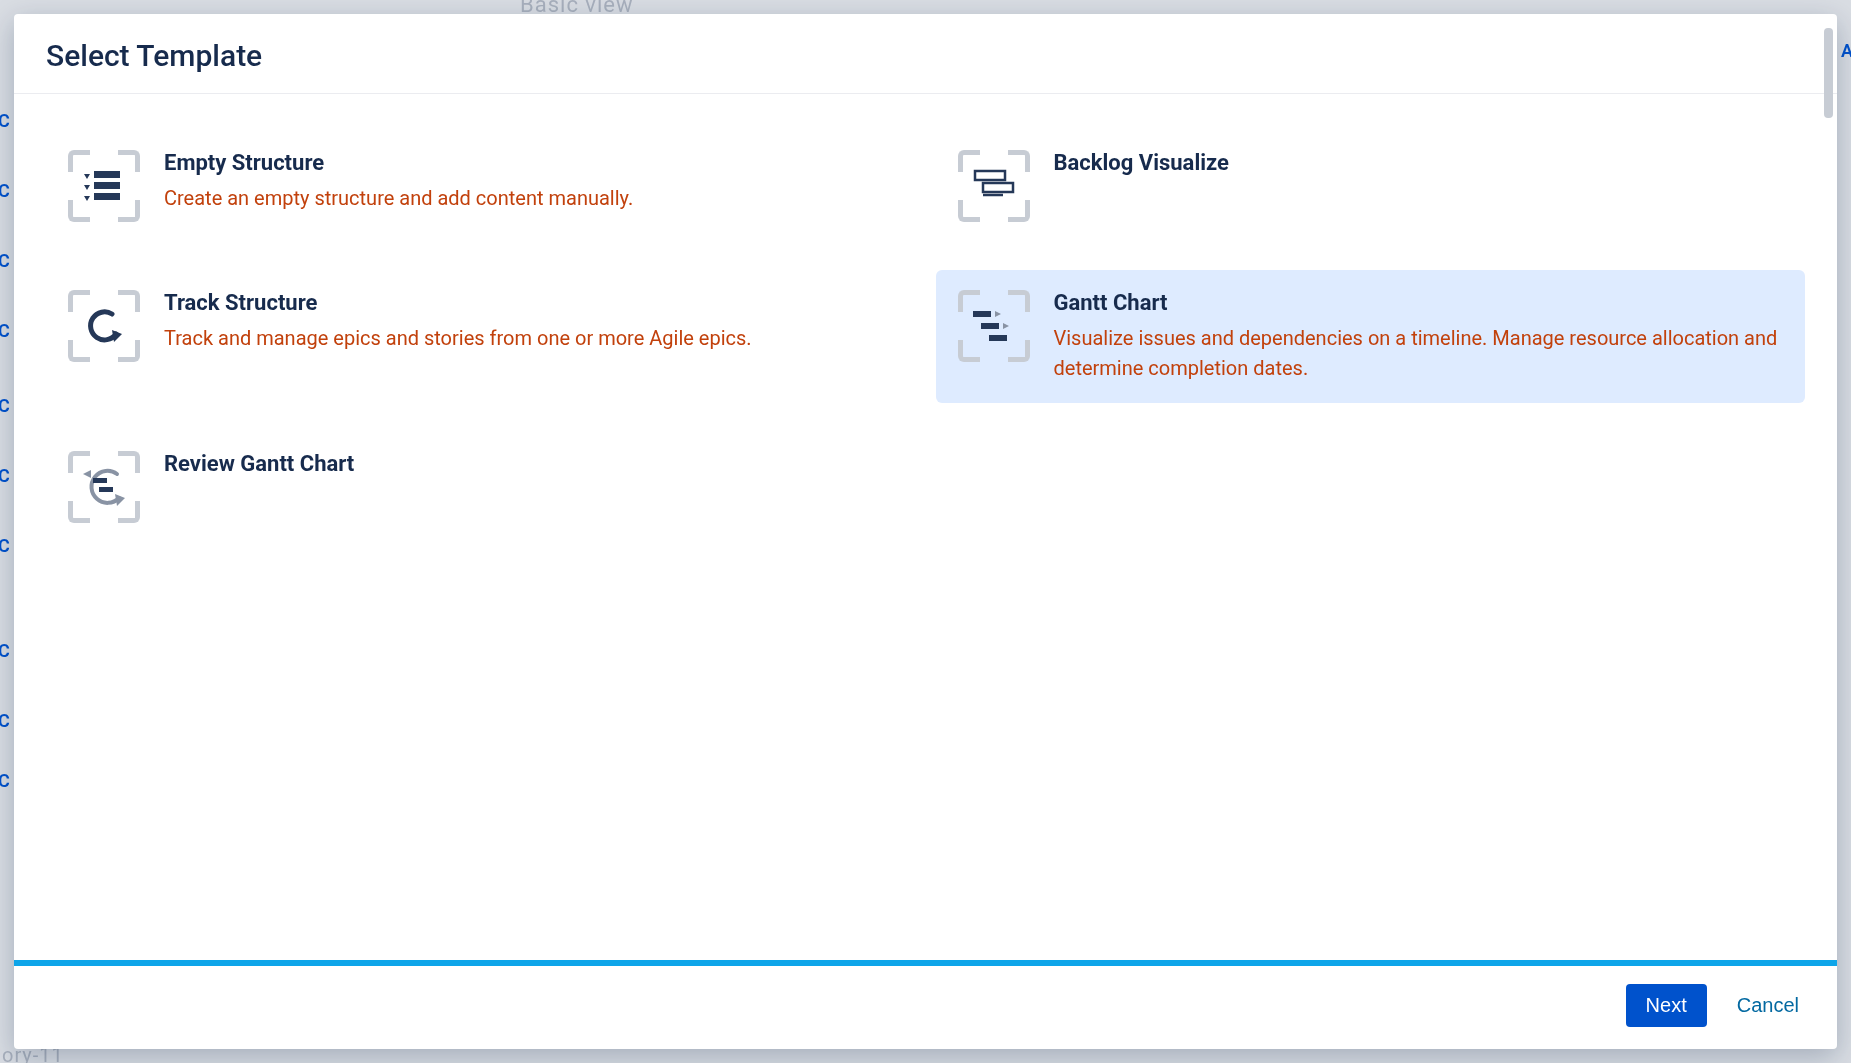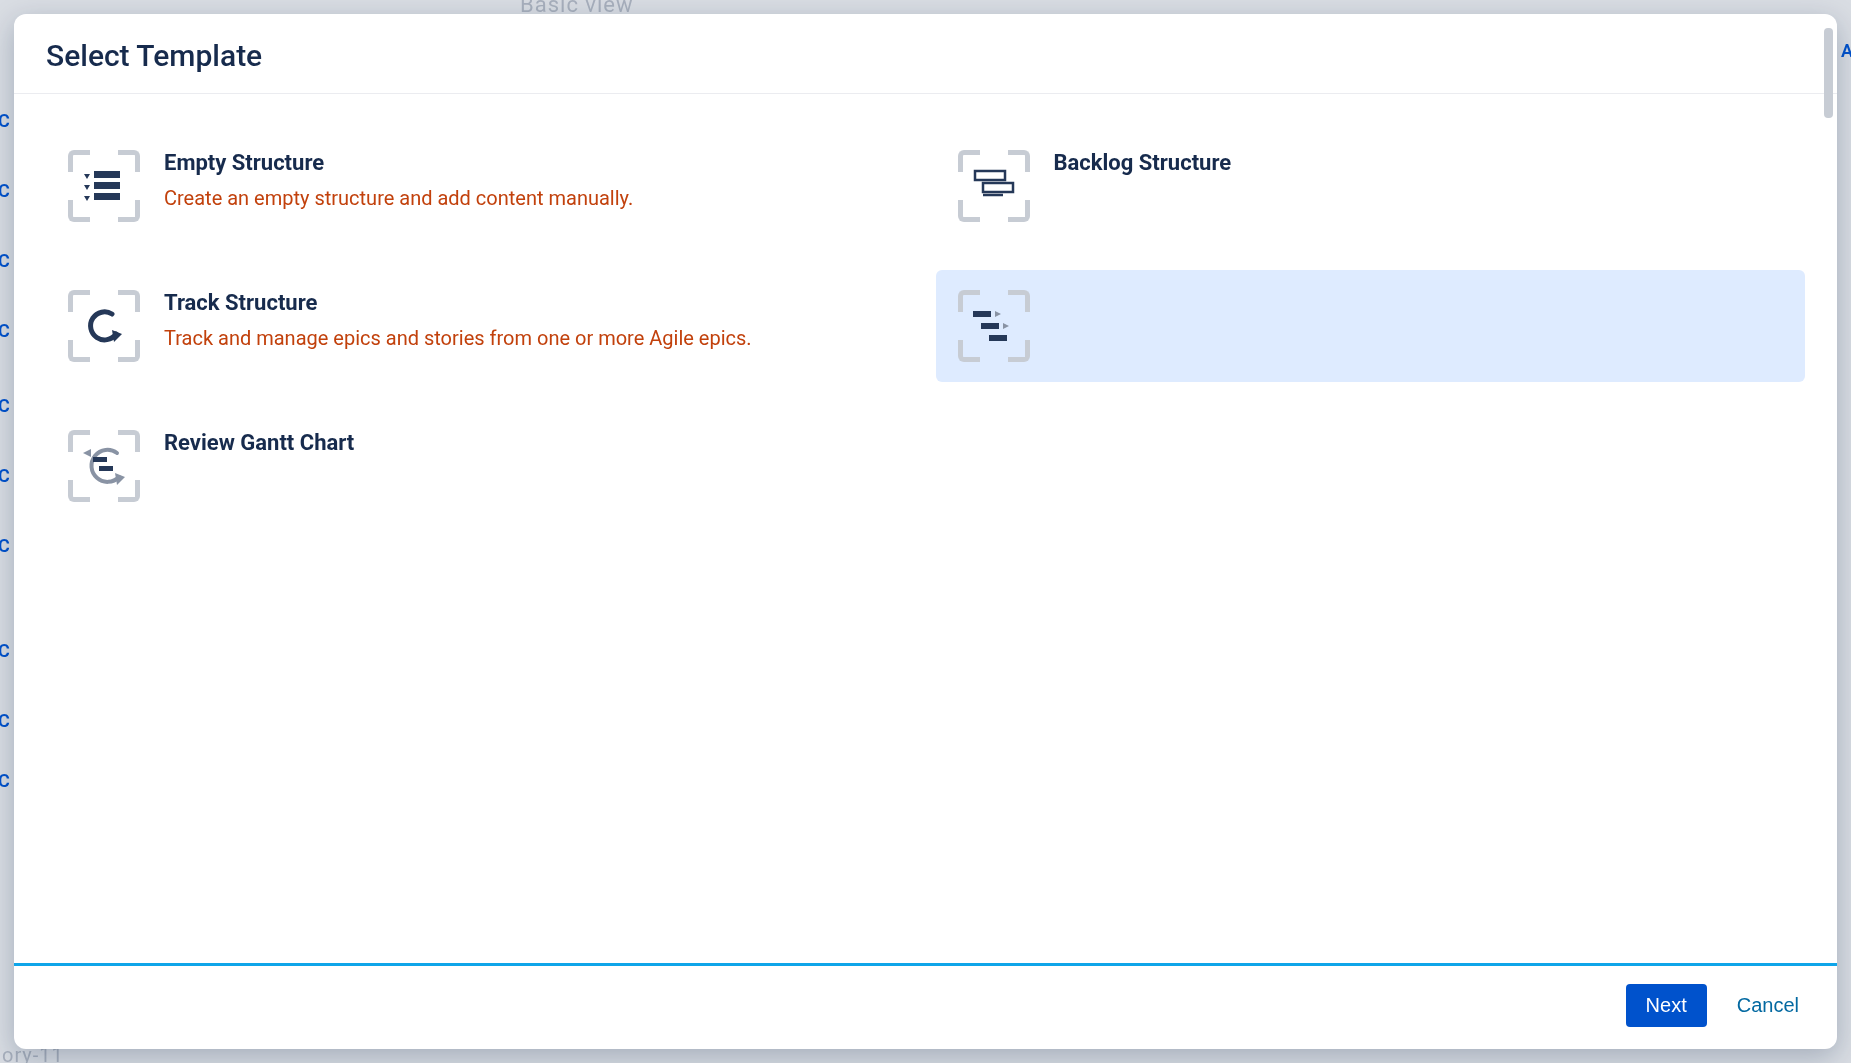--- a/index.html
+++ b/index.html
@@ -27,21 +27,21 @@
     font-size: 18px;
     user-select: none;
   }
   .modal {
     position: absolute;
     top: 14px;
     left: 14px;
     right: 14px;
     bottom: 14px;
     background: #fff;
-    border-radius: 12px;
+    border-radius: 4px;
     box-shadow: 0 8px 28px rgba(9,30,66,0.25);
     display: flex;
     flex-direction: column;
     overflow: hidden;
   }
   .modal-header {
     padding: 24px 32px 20px 32px;
     border-bottom: 1px solid #ebecf0;
   }
   .modal-title {
@@ -92,21 +92,21 @@
     color: #172b4d;
     margin-bottom: 8px;
   }
   .template-desc {
     font-size: 20px;
     line-height: 1.5;
     color: #c2410c;
     font-weight: 400;
   }
   .modal-footer {
-    border-top: 3px solid #0ea5e9;
+    border-top: 6px solid #0ea5e9;
     padding: 18px 32px 22px 32px;
     display: flex;
     justify-content: flex-end;
     align-items: center;
     gap: 24px;
   }
   .btn {
     font-size: 20px;
     font-weight: 500;
     padding: 10px 20px;
@@ -186,21 +186,21 @@
             <div class="brkt tr"></div>
             <div class="brkt bl"></div>
             <div class="brkt br"></div>
           <svg class="glyph" width="42" height="34" viewBox="0 0 42 34">
             <rect x="2" y="2" width="30" height="9" fill="none" stroke="#253858" stroke-width="2.5"></rect>
             <rect x="10" y="14" width="30" height="9" fill="none" stroke="#253858" stroke-width="2.5"></rect>
             <line x1="10" y1="26" x2="30" y2="26" stroke="#253858" stroke-width="2.5"></line>
           </svg>
         </div>
         <div class="template-text">
-          <div class="template-title">Backlog Structure</div>
+          <div class="template-title">Backlog Visualize</div>
         </div>
       </div>
 
       <div class="template-card">
         <div class="template-icon">
           <div class="brkt tl"></div>
             <div class="brkt tr"></div>
             <div class="brkt bl"></div>
             <div class="brkt br"></div>
           <svg class="glyph" width="44" height="40" viewBox="0 0 44 40">
@@ -221,20 +221,24 @@
             <div class="brkt bl"></div>
             <div class="brkt br"></div>
           <svg class="glyph" width="46" height="34" viewBox="0 0 46 34">
             <rect x="2" y="2" width="18" height="6" fill="#253858"></rect>
             <polygon points="24,2 30,5 24,8" fill="#8993a4"></polygon>
             <rect x="10" y="14" width="18" height="6" fill="#253858"></rect>
             <polygon points="32,14 38,17 32,20" fill="#8993a4"></polygon>
             <rect x="18" y="26" width="18" height="6" fill="#253858"></rect>
           </svg>
         </div>
+        <div class="template-text">
+          <div class="template-title">Gantt Chart</div>
+          <div class="template-desc">Visualize issues and dependencies on a timeline. Manage resource allocation and determine completion dates.</div>
+        </div>
       </div>
 
       <div class="template-card">
         <div class="template-icon">
           <div class="brkt tl"></div>
             <div class="brkt tr"></div>
             <div class="brkt bl"></div>
             <div class="brkt br"></div>
           <svg class="glyph" width="46" height="42" viewBox="0 0 46 42">
             <path d="M36 8 A16 16 0 1 0 38 32" fill="none" stroke="#8993a4" stroke-width="4" stroke-linecap="round"></path>

